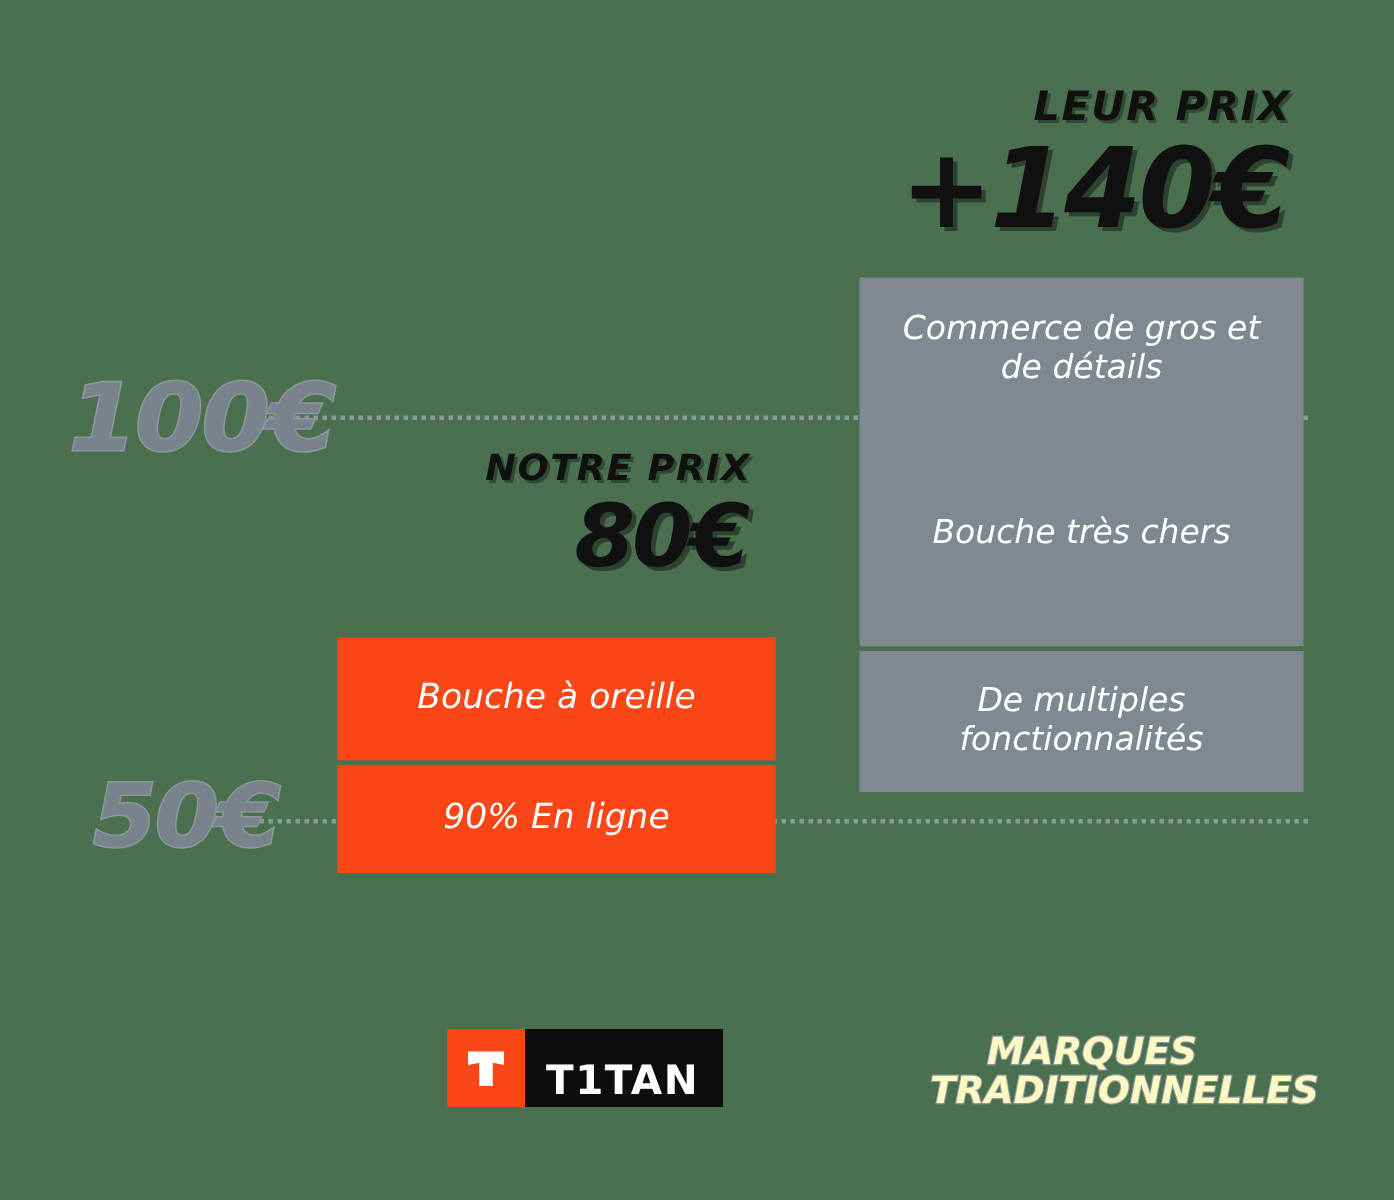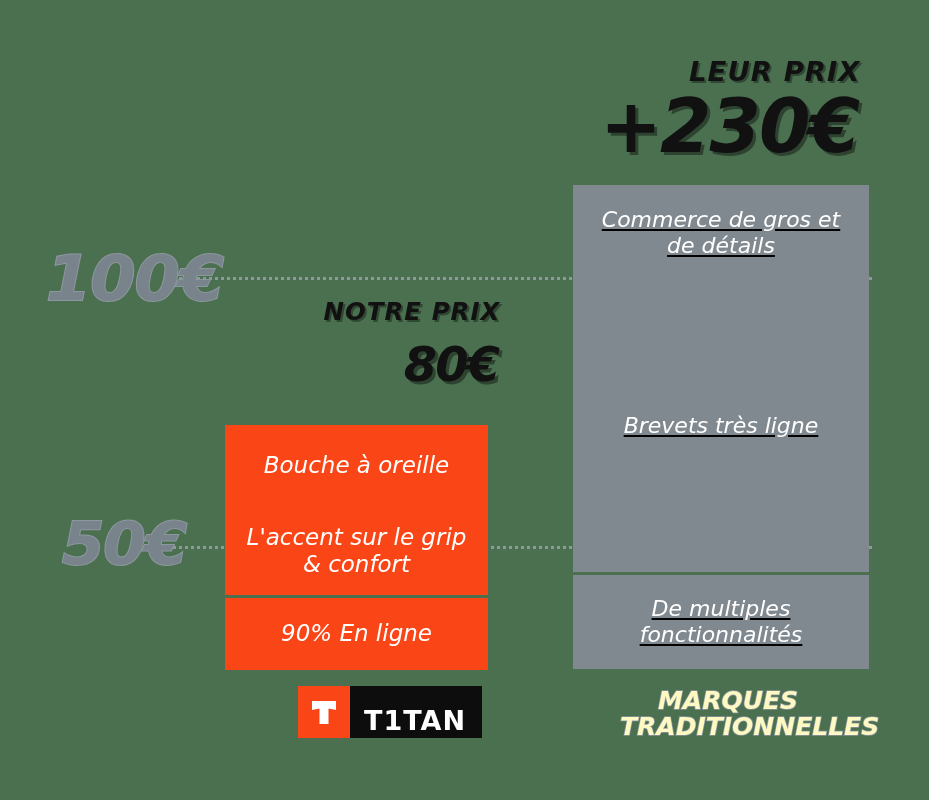--- a/index.html
+++ b/index.html
@@ -75,37 +75,36 @@
     display: block;
     letter-spacing: -2px;
     text-shadow: 3px 3px 0 rgba(0,0,0,.4);
   }
 
   .headline-leur { left: 598px; top: 58px; width: 260px; }
   .headline-leur .amount { font-size: 74px; margin-top: 6px; }
 
   .headline-notre { left: 248px; top: 300px; width: 250px; }
   .headline-notre .kicker { font-size: 24px; }
-  .headline-notre .amount { font-size: 48px; margin-top: 18px; font-style: italic; }
+  .headline-notre .amount { font-size: 58px; margin-top: 6px; font-style: italic; }
 
   
   .col { position: absolute; display: flex; flex-direction: column; }
 
   .col-ours {
     left: 225px;
     top: 425px;
-    width: 263px;
+    width: 292px;
     height: 245px;
   }
   .col-theirs {
     left: 573px;
     top: 185px;
     width: 296px;
-    height: 484px;
-    text-decoration: underline;
+    height: 343px;
   }
 
   .cell {
     display: flex;
     align-items: center;
     justify-content: center;
     text-align: center;
     color: #ffffff;
     font-family: "DejaVu Sans", "Liberation Sans", sans-serif;
     font-style: italic;
@@ -183,38 +182,37 @@
 <div id="stage">
 
   <div class="guide guide-100"></div>
   <div class="guide guide-50"></div>
 
   <div class="axis-label axis-100">100€</div>
   <div class="axis-label axis-50">50€</div>
 
   <div class="headline headline-leur">
     <span class="kicker">LEUR PRIX</span>
-    <span class="amount">+230€</span>
+    <span class="amount">+140€</span>
   </div>
 
   <div class="headline headline-notre">
     <span class="kicker">NOTRE PRIX</span>
     <span class="amount">80€</span>
   </div>
 
   <div class="col col-ours">
     <div class="cell" style="flex:0 0 82px">Bouche à oreille</div>
-    <div class="cell" style="flex:1 1 auto">L'accent sur le grip<br>&amp; confort</div>
     <div class="divider"></div>
     <div class="cell" style="flex:0 0 72px">90% En ligne</div>
   </div>
 
   <div class="col col-theirs">
     <div class="cell" style="flex:0 0 95px">Commerce de gros et<br>de détails</div>
-    <div class="cell" style="flex:1 1 auto">Brevets très ligne</div>
+    <div class="cell" style="flex:1 1 auto">Bouche très chers</div>
     <div class="divider"></div>
     <div class="cell" style="flex:0 0 94px">De multiples<br>fonctionnalités</div>
   </div>
 
   <div class="brand-ours">
     <div class="brand-mark">
       <div class="glyph">
         <svg width="34" height="34" viewBox="0 0 34 34" aria-hidden="true">
           <path d="M5 6 H29 L29 15 L21.5 13.5 L21.5 29 L12.5 29 L12.5 13.5 L5 15 Z" fill="#ffffff"></path>
         </svg>

